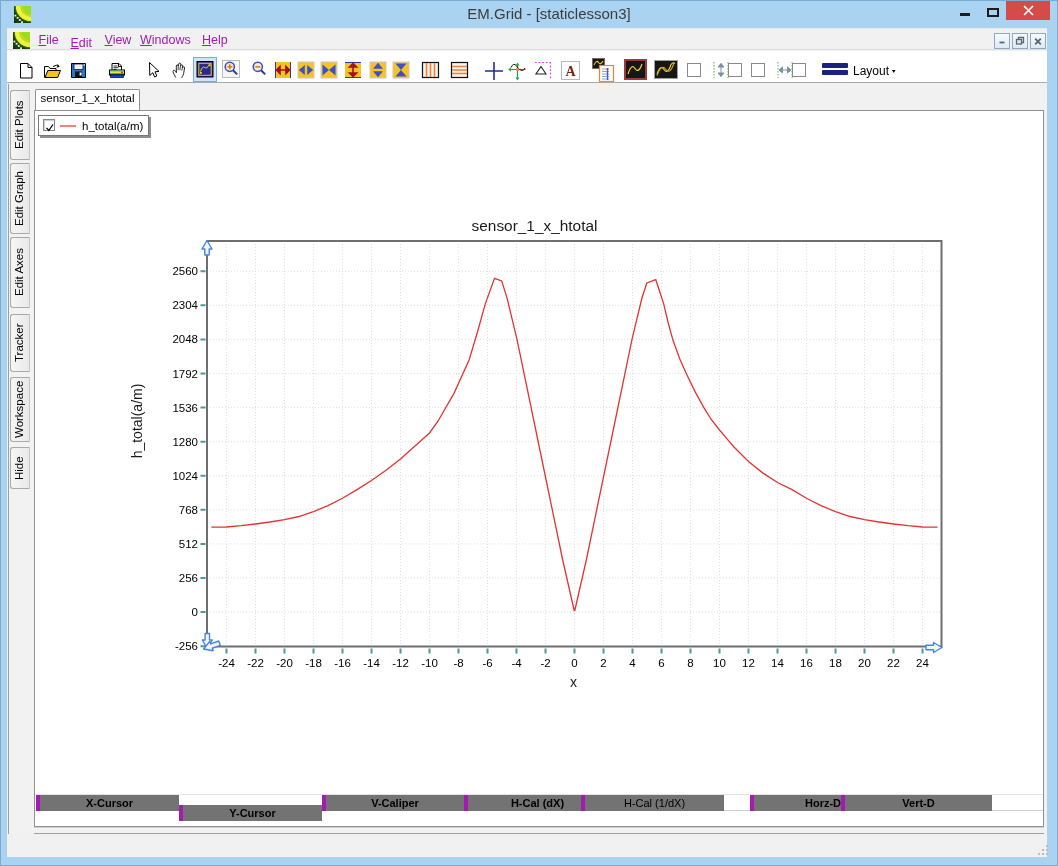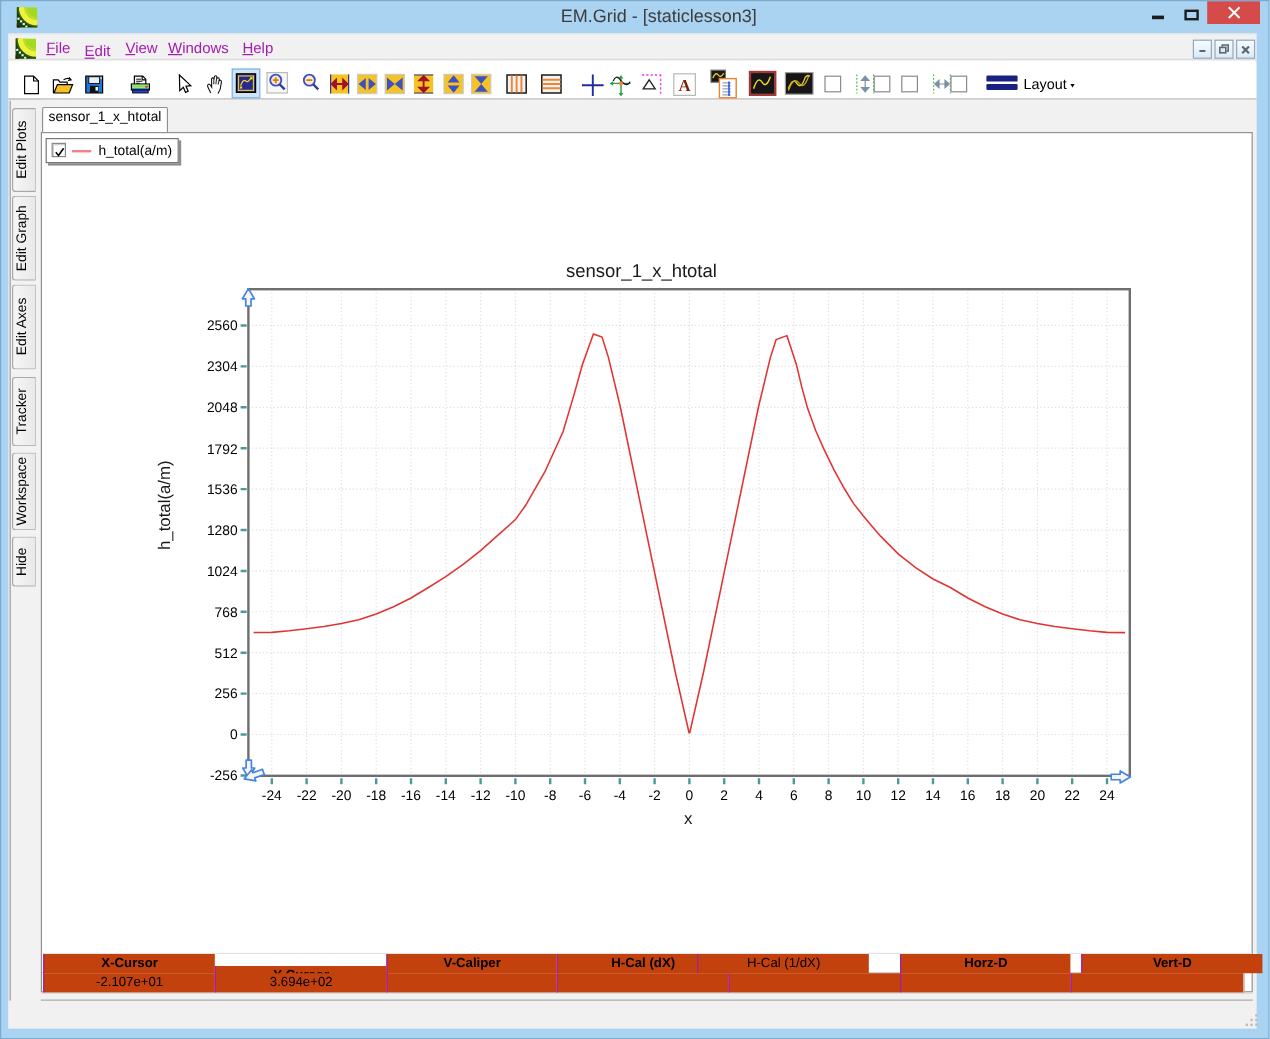--- a/index.html
+++ b/index.html
@@ -34,22 +34,22 @@
     border-top:1px solid #cfcfcf;border-bottom:1px solid #9f9f9f;}
   #statusbar{left:7px;top:834px;width:1040px;height:23px;background:#f1f1f1;}
   #legend{left:38px;top:115px;width:111px;height:21px;background:#fff;border:1px solid #777;
     box-shadow:2px 2px 0 #8e8e8e;z-index:10;}
   #legend .cb{position:absolute;left:4px;top:3px;width:12px;height:12px;background:#fff;
     border:1px solid #888;box-shadow:inset 1px 1px 0 #cfcfcf;}
   #legend .ln{position:absolute;left:21px;top:9px;width:16px;height:2px;background:#f28181;}
   #legend .tx{position:absolute;left:43px;top:4px;font-size:11.5px;color:#000;}
   #statgrid{left:35px;top:794px;width:1008px;height:33px;font-size:11px;color:#000;}
   .srow{position:absolute;left:0;width:1008px;height:16px;}
-  .scell{position:absolute;top:0;height:16px;border-left:1px solid #a21caf;text-align:center;
-    padding-top:2px;background:#c2410c;}
+  .scell{position:absolute;top:0;height:16px;border-left:4px solid #a21caf;text-align:center;
+    padding-top:2px;background:#737373;}
 </style>
 </head>
 <body>
 <div class="abs" id="titlebar"></div>
 <div class="abs" id="title">EM.Grid - [staticlesson3]</div>
 <div class="abs" id="btnmin"></div>
 <div class="abs" id="btnmax"></div>
 <div class="abs" id="btnclose"><svg width="11" height="11" viewBox="0 0 11 11" style="margin-top:4px">
 <path d="M1,1 L10,10 M10,1 L1,10" stroke="#fff" stroke-width="1.6"></path>
     </svg></div>
@@ -362,30 +362,21 @@
     <div class="tx">h_total(a/m)</div>
   </div>
 <div class="abs" id="statgrid">
 <div class="srow" style="top:0;height:17px;border-top:1px solid #e3e3e3;border-bottom:1px solid #cfcfcf;">
 <div class="scell" style="left:1px;width:143px;font-weight:bold;">X-Cursor</div>
 <div class="scell" style="left:144px;width:143px;font-weight:bold;margin-top:10px;">Y-Cursor</div>
 <div class="scell" style="left:287px;width:142px;font-weight:bold;">V-Caliper</div>
 <div class="scell" style="left:429px;width:143px;font-weight:bold;">H-Cal (dX)</div>
 <div class="scell" style="left:546px;width:143px;font-weight:normal;">H-Cal (1/dX)</div>
 <div class="scell" style="left:715px;width:142px;font-weight:bold;">Horz-D</div>
-<div class="scell" style="left:866px;width:151px;font-weight:bold;text-align:center;">Vert-D</div>
-</div>
-<div class="srow" style="top:17px;height:16px;">
-<div class="scell" style="left:1px;width:143px;">-2.107e+01</div>
-<div class="scell" style="left:144px;width:143px;">3.694e+02</div>
-<div class="scell" style="left:287px;width:142px;"></div>
-<div class="scell" style="left:429px;width:143px;"></div>
-<div class="scell" style="left:572px;width:143px;"></div>
-<div class="scell" style="left:715px;width:142px;"></div>
-<div class="scell" style="left:857px;width:145px;border-right:1px solid #d2d2d2;"></div>
+<div class="scell" style="left:806px;width:151px;font-weight:bold;text-align:center;">Vert-D</div>
 </div>
 </div>
 <svg class="abs" style="left:1036px;top:843px" width="14" height="14" viewBox="0 0 14 14">
 <g fill="#bdbdbd">
       <rect x="10" y="2" width="2" height="2"></rect>
       <rect x="10" y="6" width="2" height="2"></rect>
 <rect x="10" y="10" width="2" height="2"></rect>
       <rect x="6" y="6" width="2" height="2"></rect>
 <rect x="6" y="10" width="2" height="2"></rect>
       <rect x="2" y="10" width="2" height="2"></rect>

